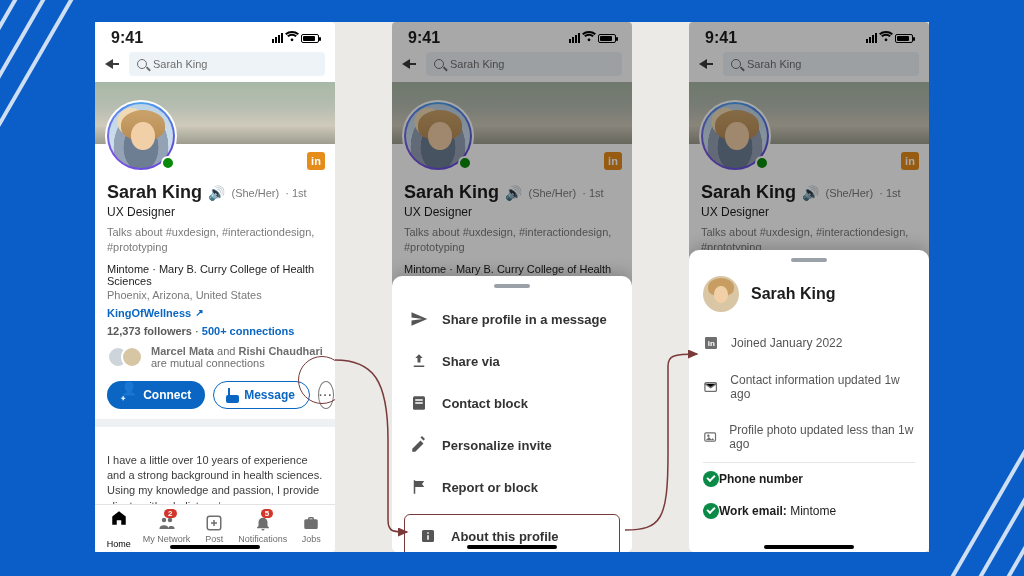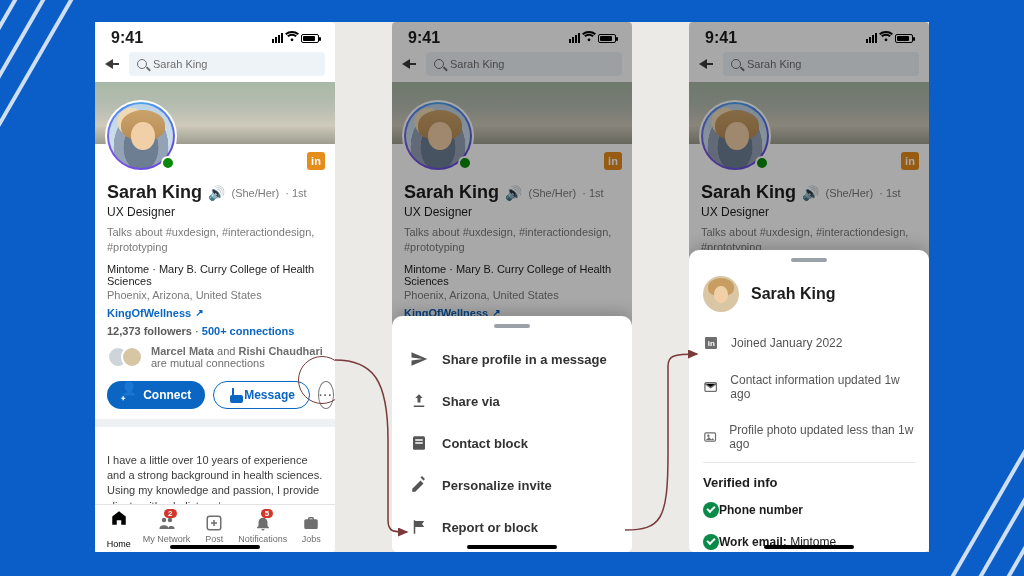--- a/index.html
+++ b/index.html
@@ -46,21 +46,21 @@
   .stats{ font-size:11px; margin-top:6px;}
   .stats .b{ font-weight:700; color:#5a5a5a;}
   .stats .c{ color:#0a66c2; font-weight:600;}
   .mutuals{ display:flex; align-items:center; gap:8px; margin-top:8px; color:#6e6e6e; font-size:11px;}
   .mutual-avs{display:flex;}
   .mutual-avs span{ width:22px;height:22px;border-radius:50%;background:#cdd4da; border:2px solid #fff; display:inline-block;}
   .mutual-avs span:nth-child(2){ margin-left:-8px; background:#d7c6a4;}
   .btn-row{ display:flex; gap:8px; margin-top:12px; align-items:center;}
   .btn{ height:28px; border-radius:16px; display:flex; align-items:center; justify-content:center; font-size:12px; font-weight:600; padding:0 14px; gap:6px;}
   .btn-primary{ background:#0a66c2; color:#fff; flex:1;}
-  .btn-outline{ border:1.3px solid #0a66c2; color:#0a66c2; flex:1; background:#fff;text-align:center;}
+  .btn-outline{ border:1.3px solid #0a66c2; color:#0a66c2; flex:1; background:#fff;}
   .icon-plus{ font-size:13px; line-height:1;}
   .icon-lock{ width:9px;height:9px;border:1.3px solid #0a66c2;border-bottom:none;border-radius:4px 4px 0 0;position:relative;margin-bottom:-1px;}
   .icon-lock::after{content:"";position:absolute;left:-3px;top:6px;width:13px;height:8px;background:#0a66c2;border-radius:2px;}
   .btn-outline .icon-lock{ }
   .more-circle{ width:28px;height:28px;border-radius:50%;border:1.3px solid #7a7a7a;display:flex;align-items:center;justify-content:center;color:#5a5a5a;font-weight:700;letter-spacing:1px;}
   .section-gap{ height:8px; background:#eef0f2; margin:10px -12px 0;}
   .about-card{ padding:10px 12px 12px; }
   .about-head{ display:flex; justify-content:space-between; align-items:center;}
   .about-title{ font-size:14px; font-weight:600;}
   .pencil{ color:#6e6e6e; font-size:14px;}
@@ -275,21 +275,21 @@
       <div class="talks">Talks about #uxdesign, #interactiondesign, #prototyping</div>
       <div class="company">Mintome · Mary B. Curry College of Health Sciences</div>
       <div class="loc">Phoenix, Arizona, United States</div>
       <div class="link">
           <span>KingOfWellness</span>
           <span class="ext">↗</span>
         </div>
     </div>
     <div class="dim-cover"></div>
 
-    <div class="sheet" style="height:236px;">
+    <div class="sheet" style="height:276px;">
       <div class="grab"></div>
       <div class="sheet-list">
         <div class="s-item">
           <svg viewBox="0 0 24 24">
               <path fill="currentColor" d="M2 21l21-9L2 3v7l15 2-15 2v7z"></path>
             </svg>
           <span>Share profile in a message</span>
         </div>
         <div class="s-item">
           <svg viewBox="0 0 24 24">
@@ -405,21 +405,20 @@
       </div>
       <div class="info-line">
         <svg viewBox="0 0 24 24">
             <rect x="3" y="5" width="18" height="14" rx="2" fill="none" stroke="currentColor" stroke-width="2"></rect>
             <circle cx="9" cy="10" r="2" fill="currentColor"></circle>
             <path fill="currentColor" d="M5 17l5-5 4 4 2-2 3 3H5z"></path>
           </svg>
         <span>Profile photo updated less than 1w ago</span>
       </div>
       <div class="sep"></div>
-      <div class="vtitle">Verified info</div>
       <div class="vrow">
         <div class="check"></div>
         <b>Phone number</b>
       </div>
       <div class="vrow">
         <div class="check"></div>
         <span><b>Work email:</b><span> Mintome</span></span>
       </div>
 
     </div>

